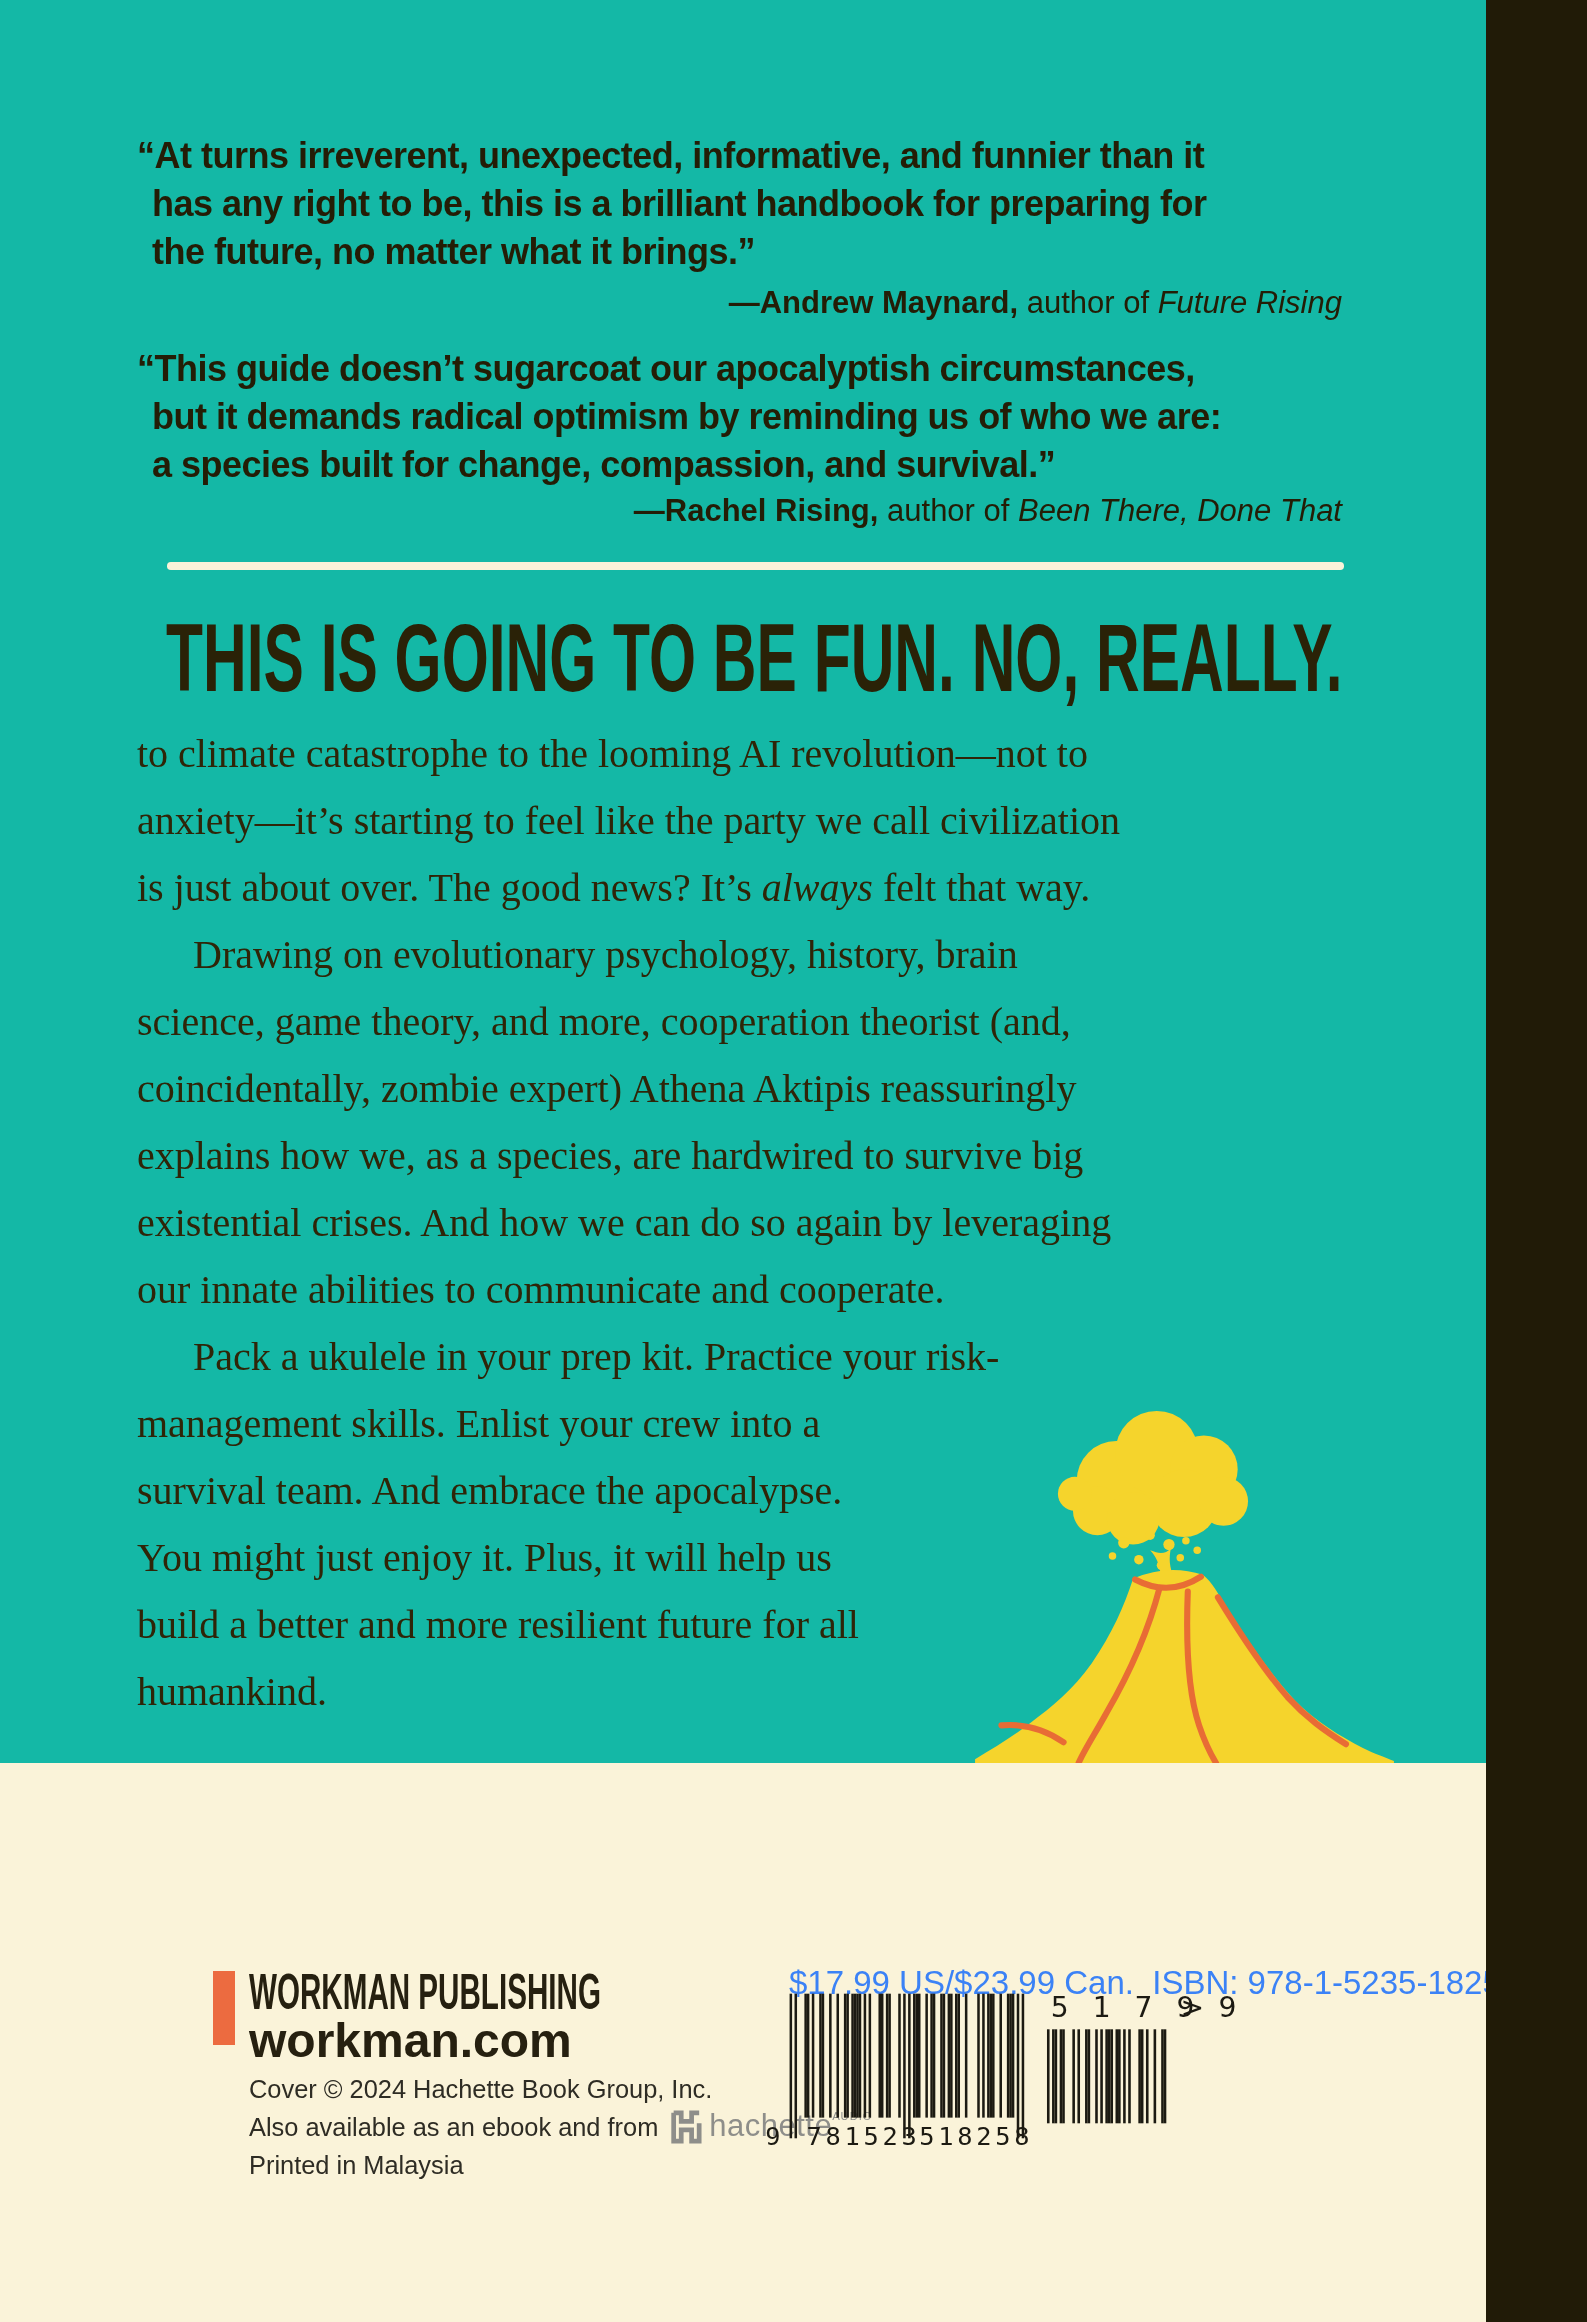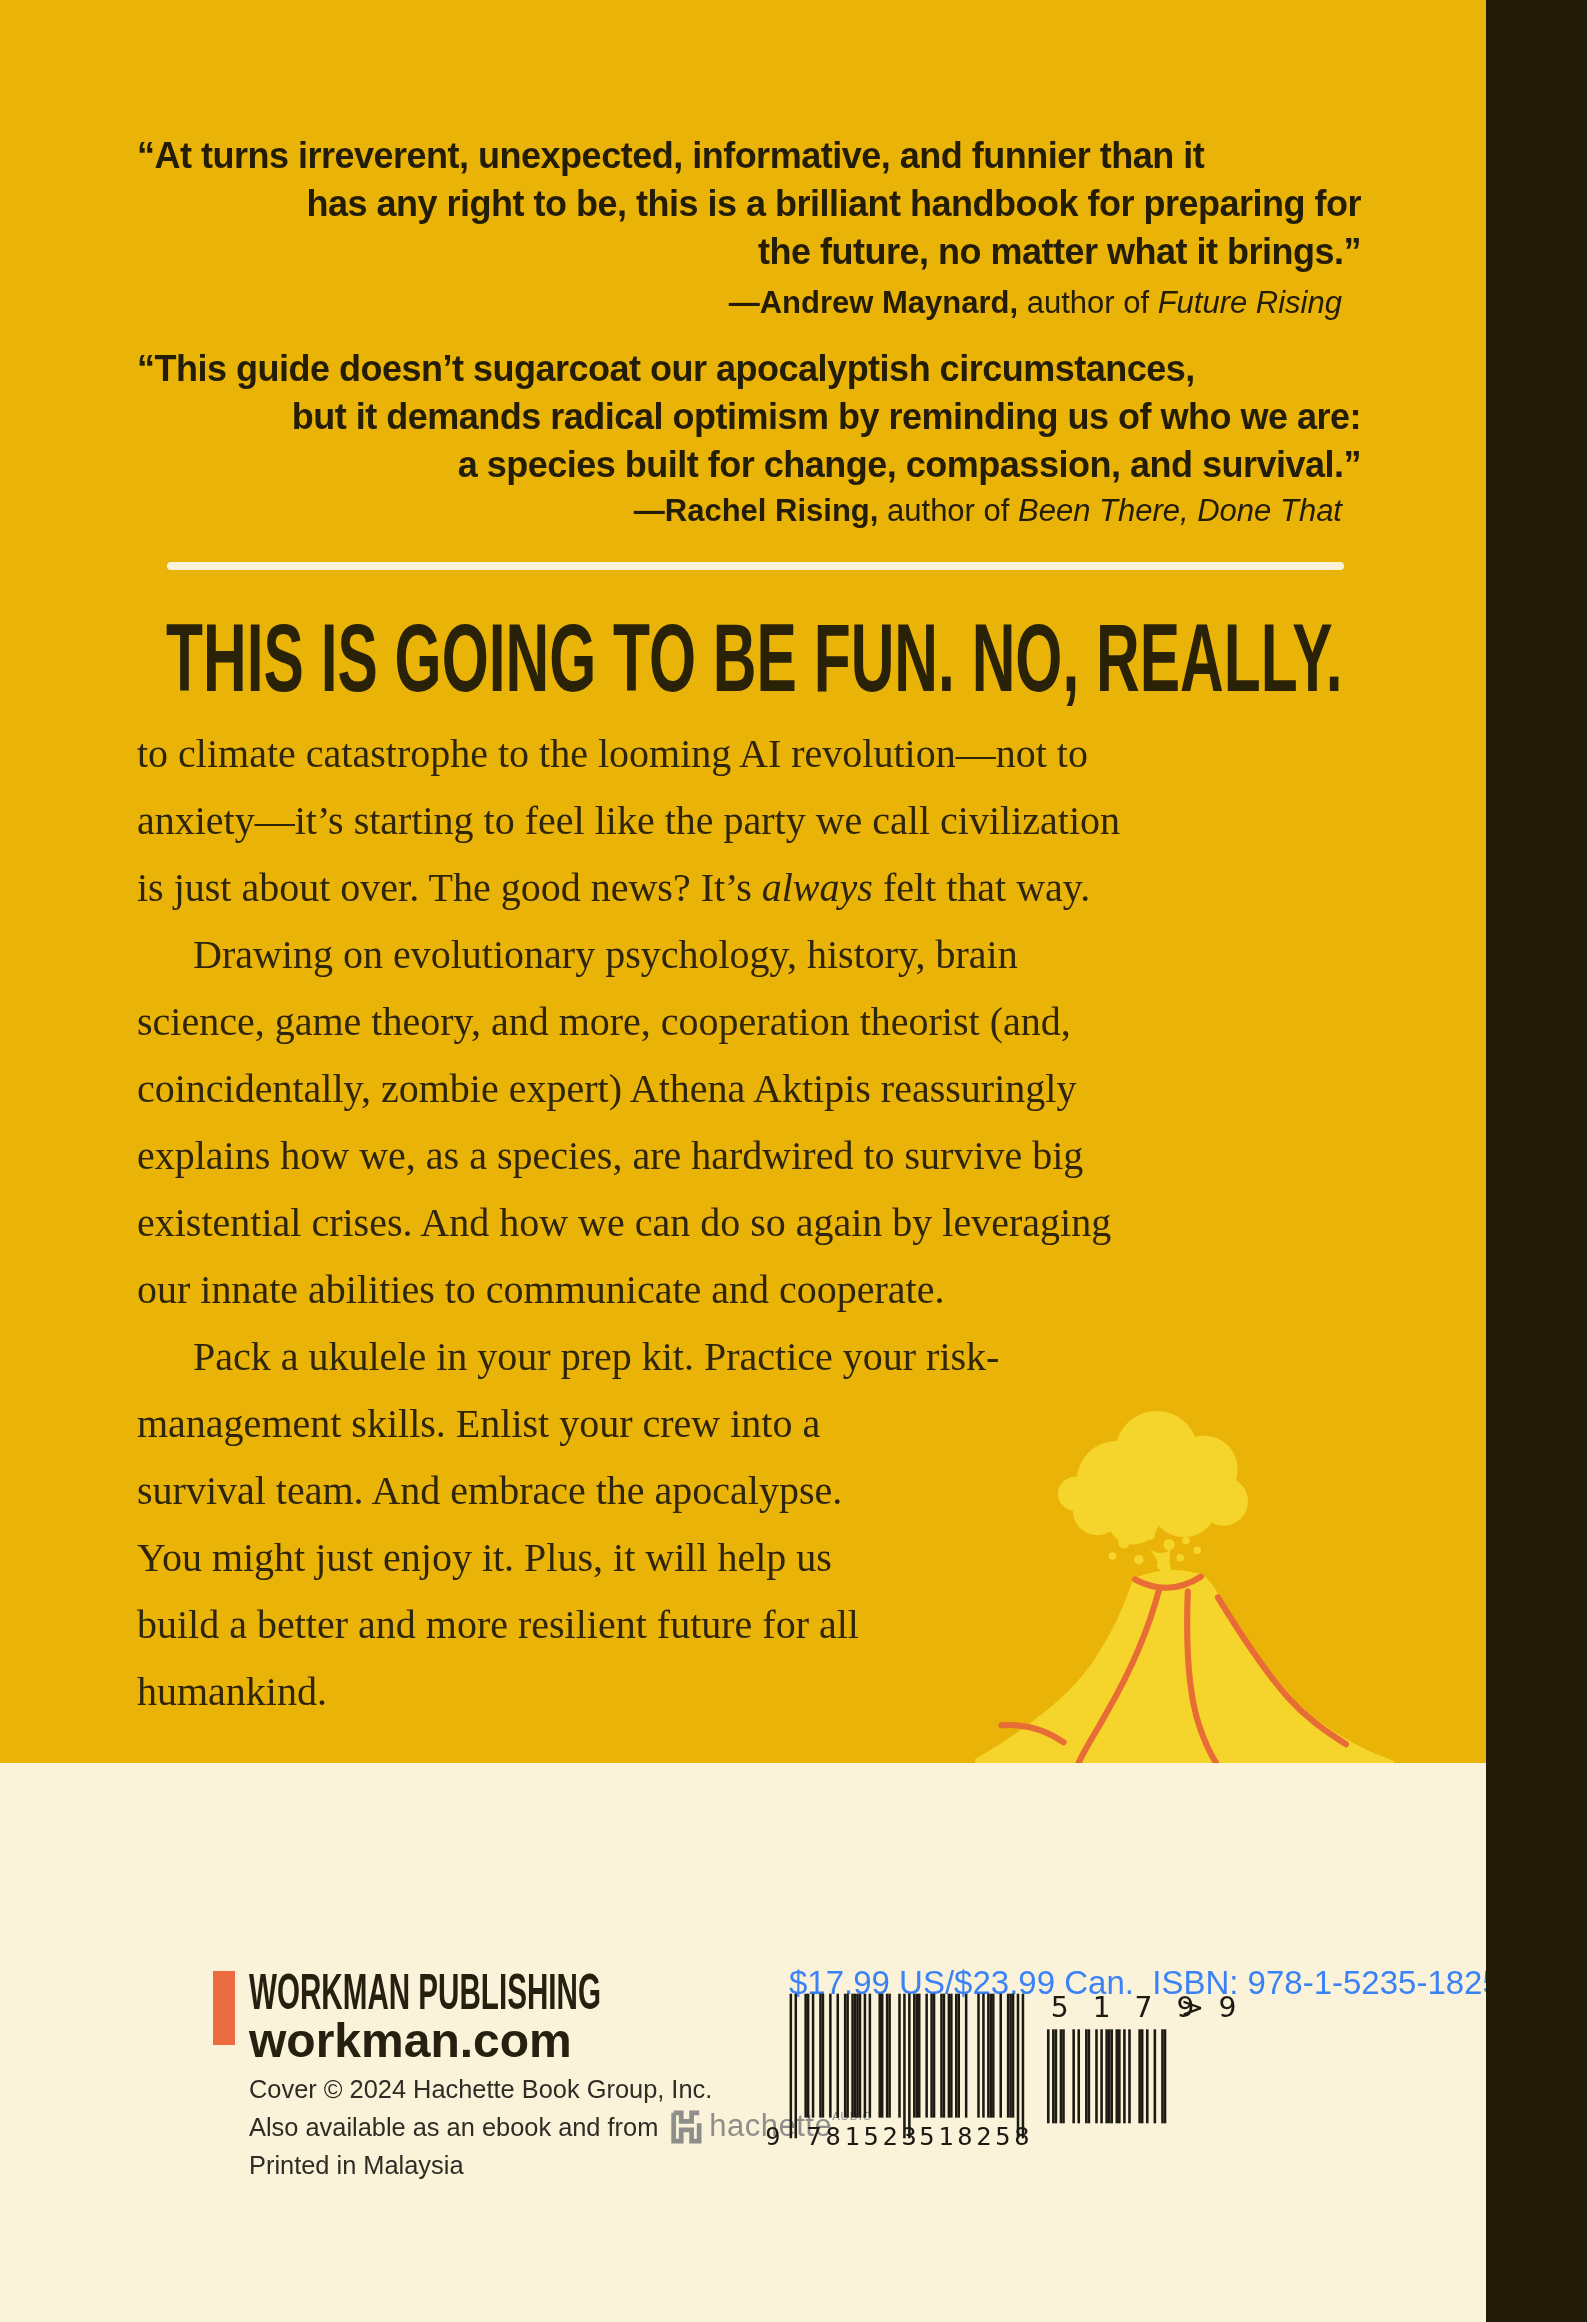--- a/index.html
+++ b/index.html
@@ -1,25 +1,25 @@
 <!DOCTYPE html>
 <html style="font-size:15px"><head>
 <meta charset="utf-8">
 <style>
   html,body{margin:0;padding:0;background:#211B07;}
   .page{position:relative;width:1588px;height:2323px;background:#211B07;overflow:hidden;
         font-family:"Liberation Sans", sans-serif;}
-  .cover{position:absolute;left:0;top:0;width:1486px;height:1763px;background:#eab308;padding-left:44px;}
+  .cover{position:absolute;left:0;top:0;width:1486px;height:1763px;background:#14b8a6;padding-left:44px;}
   .bottom{position:absolute;left:0;top:1763px;width:1486px;height:560px;background:#FAF3D9;}
   .spine{position:absolute;right:0;top:0;width:102px;height:2323px;background:#211B07;}
 
   
   .blurb{position:absolute;left:137px;width:1224px;color:#241D06;}
   .blurb-line{font-weight:700;font-size:36px;line-height:48px;letter-spacing:-0.5px;white-space:nowrap;}
-  .blurb-line.cont{padding-left:15px;text-align:right;}
+  .blurb-line.cont{padding-left:15px;}
   .blurb-attrib{position:absolute;left:137px;width:1205px;text-align:right;color:#241D06;
                 font-size:31px;line-height:36px;white-space:nowrap;}
   .attrib-name{font-weight:700;}
   .attrib-work{font-style:italic;}
   #blurb0{top:132px;} #attrib0{top:285px;}
   #blurb1{top:345px;} #attrib1{top:493px;}
 
   
   .divider{position:absolute;left:167px;top:562px;width:1177px;height:7.5px;background:#FAF3D9;border-radius:3.8px;}
   .headline-svg{position:absolute;left:166px;top:610px;overflow:visible;}

